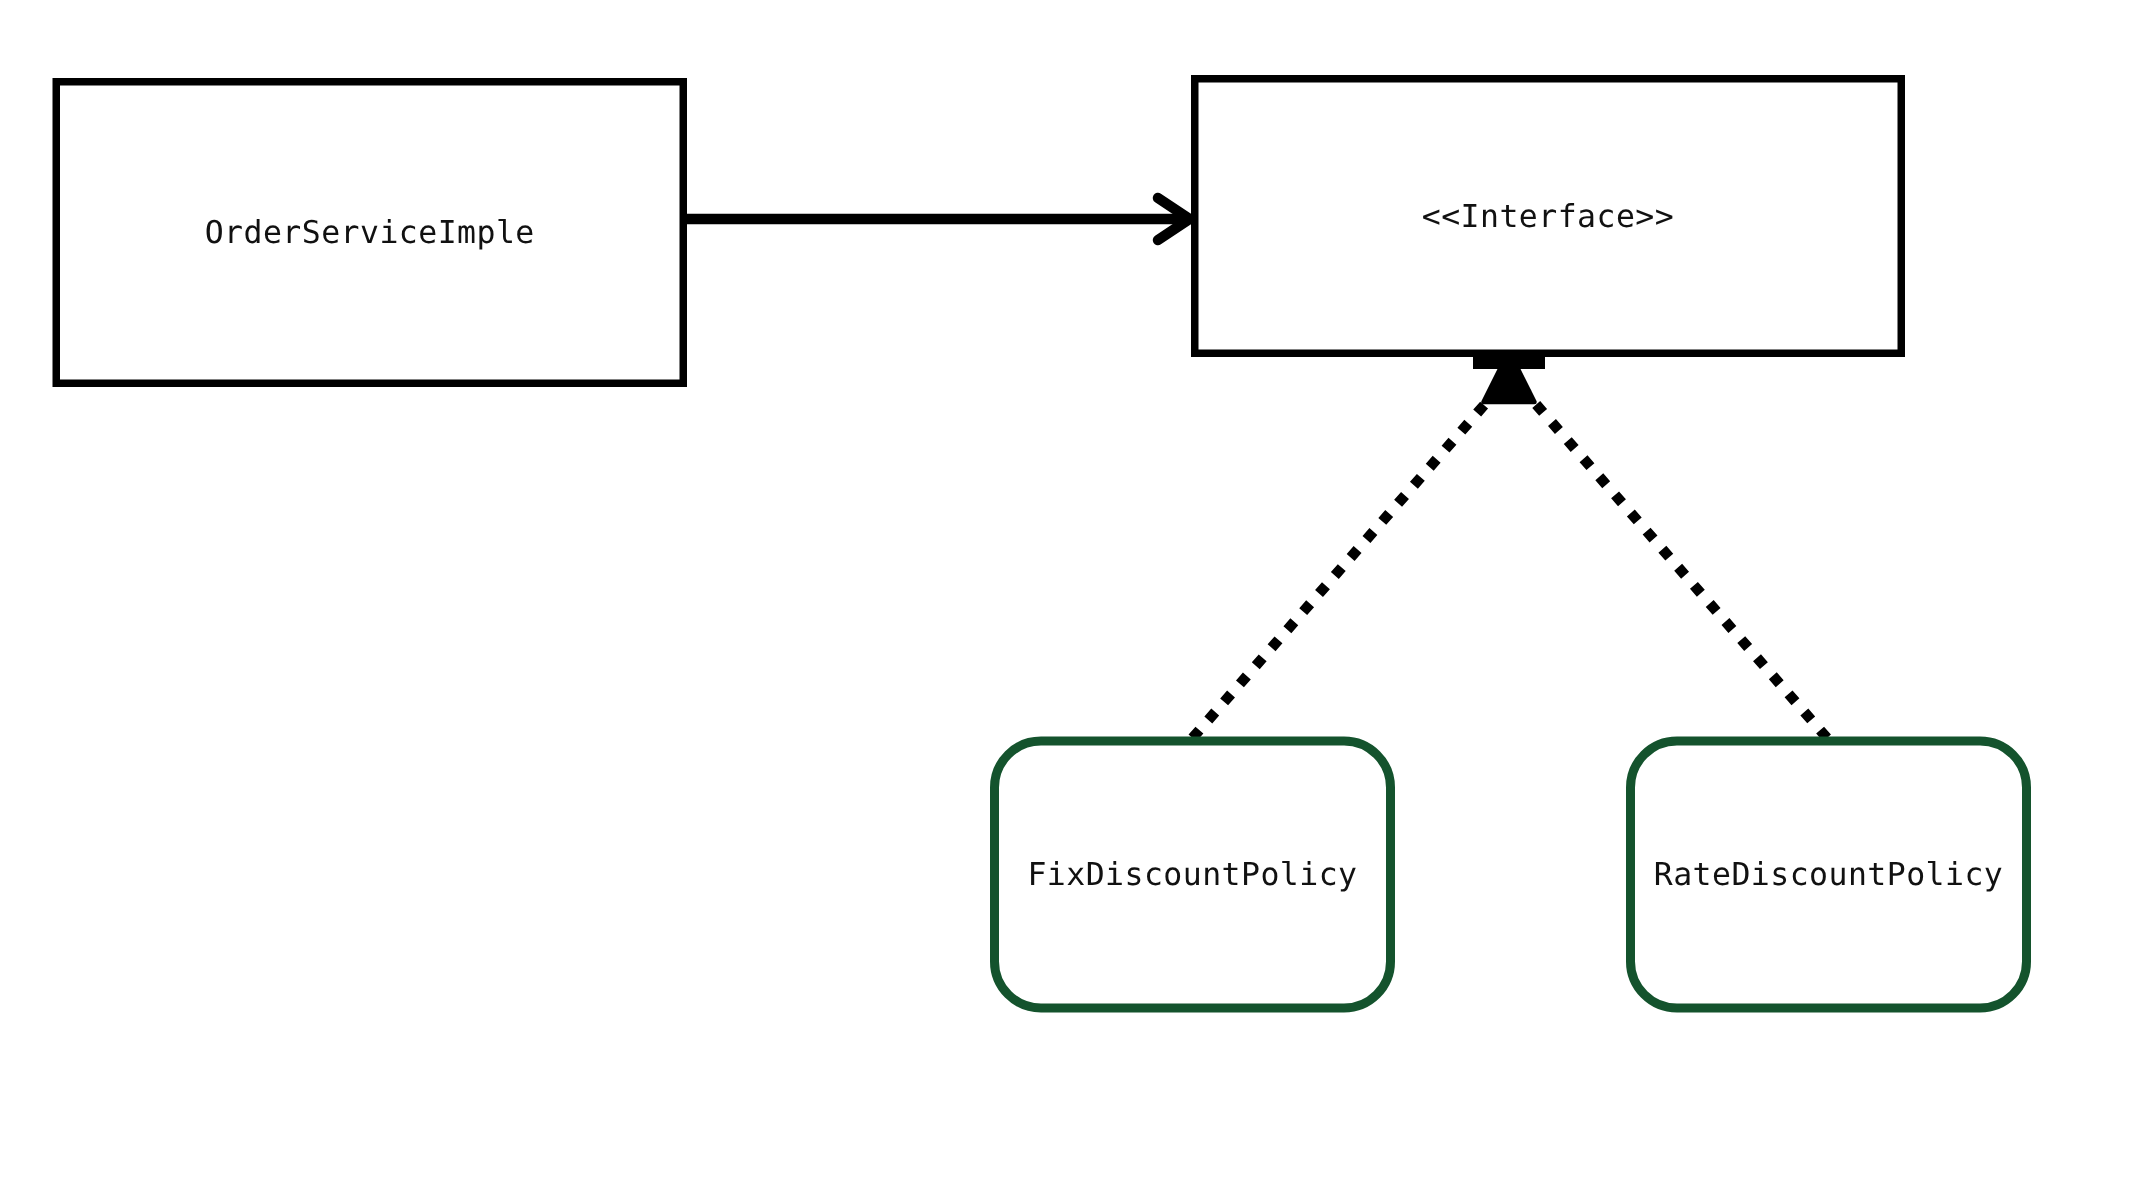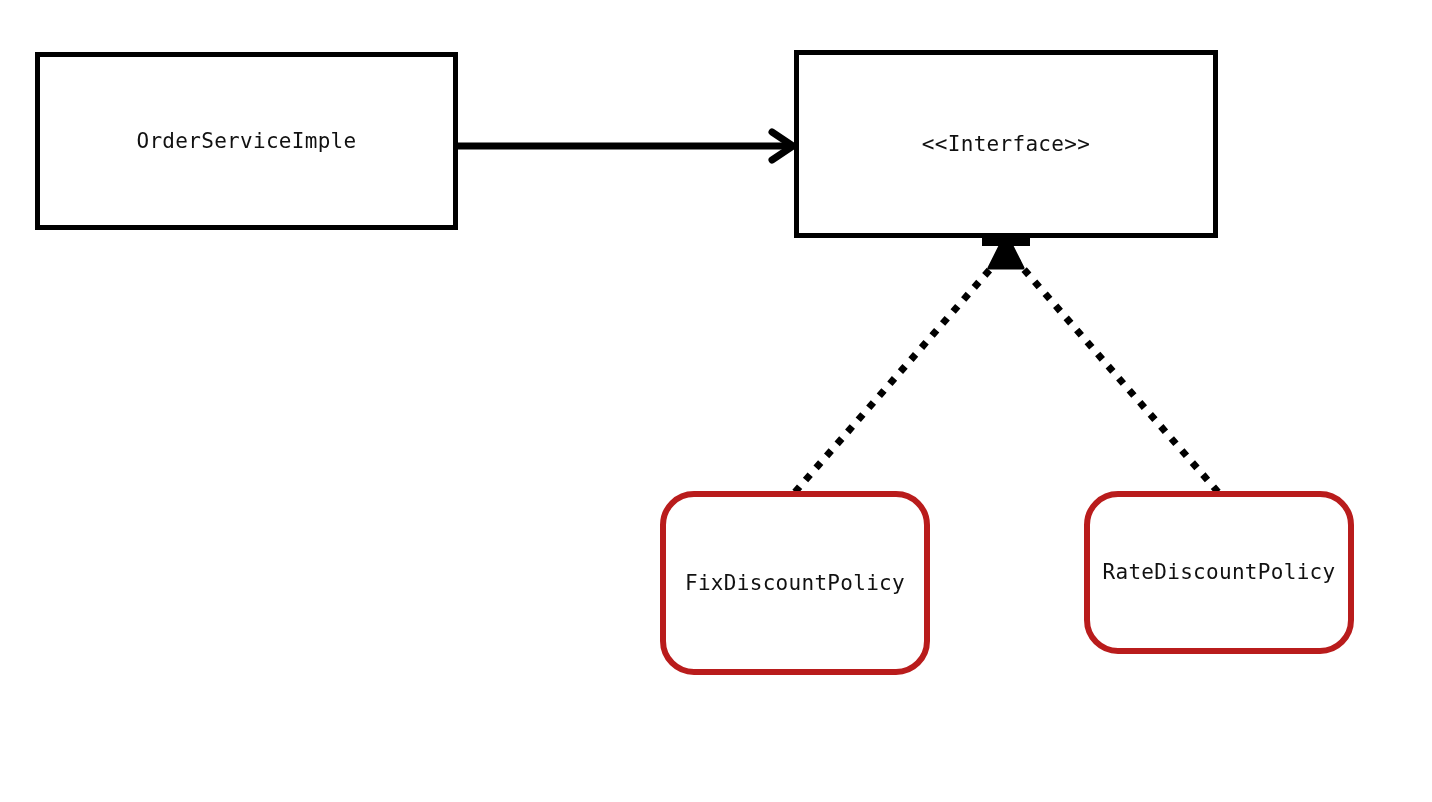--- a/index.html
+++ b/index.html
@@ -31,21 +31,21 @@
     align-items: center;
     justify-content: center;
     text-align: center;
     z-index: 2;
   }
   .node-rect {
     border: 5px solid #000000;
     border-radius: 0;
   }
   .node-rounded {
-    border: 6px solid #b91c1c;
+    border: 6px solid #14532d;
     border-radius: 34px;
   }
   .node-label {
     font-family: "DejaVu Sans Mono", "Liberation Mono", monospace;
     font-size: 21px;
     font-weight: 500;
     letter-spacing: 0.3px;
     color: #111111;
     line-height: 1.35;
     white-space: pre;
@@ -77,31 +77,31 @@
     <g>
       <line x1="1218" y1="492" x2="1014" y2="258" stroke="#000000" stroke-width="7" stroke-linecap="butt" stroke-dasharray="7 9"></line>
     </g>
 
     <g>
       <polygon points="1006,234 989,268 1023,268" fill="#000000" stroke="#000000" stroke-width="3" stroke-linejoin="round"></polygon>
       <rect x="982" y="234" width="48" height="12" fill="#000000"></rect>
     </g>
   </svg>
 
-  <div class="node node-rect" style="left:35px; top:52px; width:423px; height:178px;">
+  <div class="node node-rect" style="left:35px; top:52px; width:423px; height:206px;">
     <span class="node-label">OrderServiceImple</span>
   </div>
 
-  <div class="node node-rect" style="left:794px; top:50px; width:424px; height:188px;">
+  <div class="node node-rect" style="left:794px; top:50px; width:476px; height:188px;">
     <div class="stereotype-block">
       <span class="node-label">&lt;&lt;Interface&gt;&gt;</span>
     </div>
   </div>
 
   <div class="node node-rounded" style="left:660px; top:491px; width:270px; height:184px;">
     <span class="node-label">FixDiscountPolicy</span>
   </div>
 
-  <div class="node node-rounded" style="left:1084px; top:491px; width:270px; height:163px;">
+  <div class="node node-rounded" style="left:1084px; top:491px; width:270px; height:184px;">
     <span class="node-label">RateDiscountPolicy</span>
   </div>
 
 </div>
 
 </body></html>

